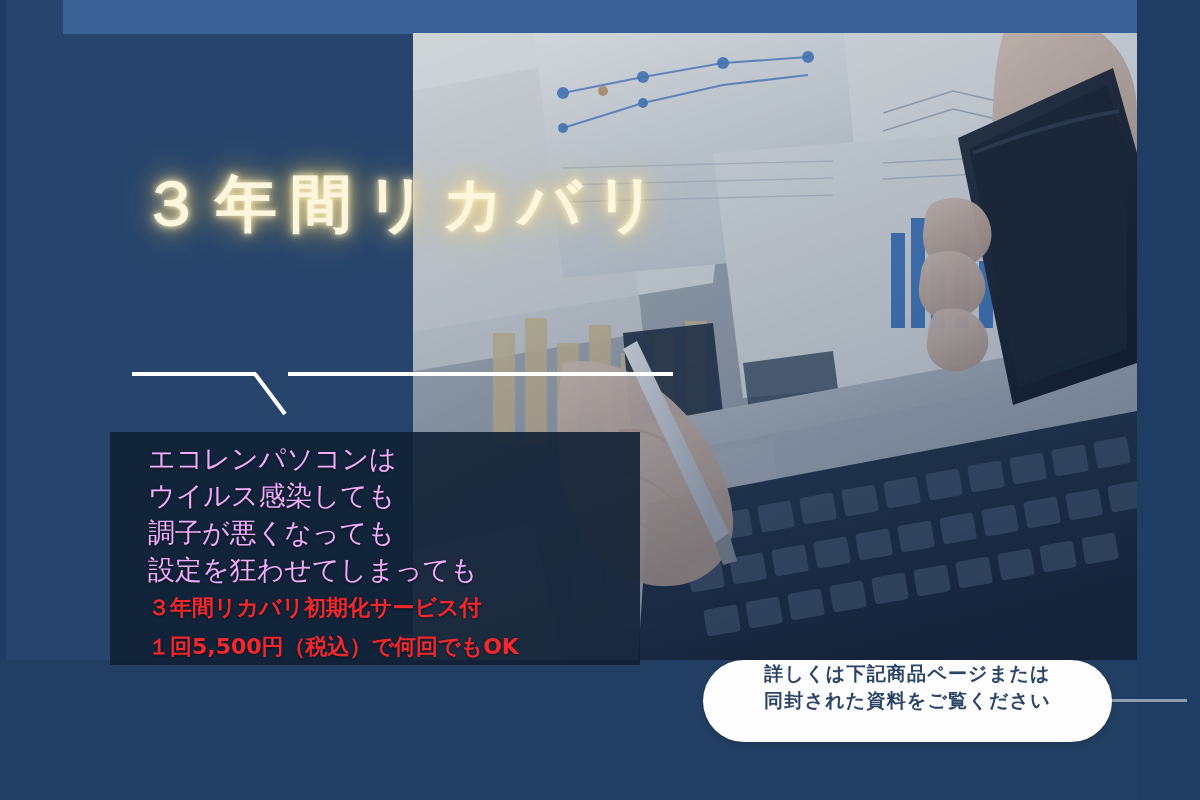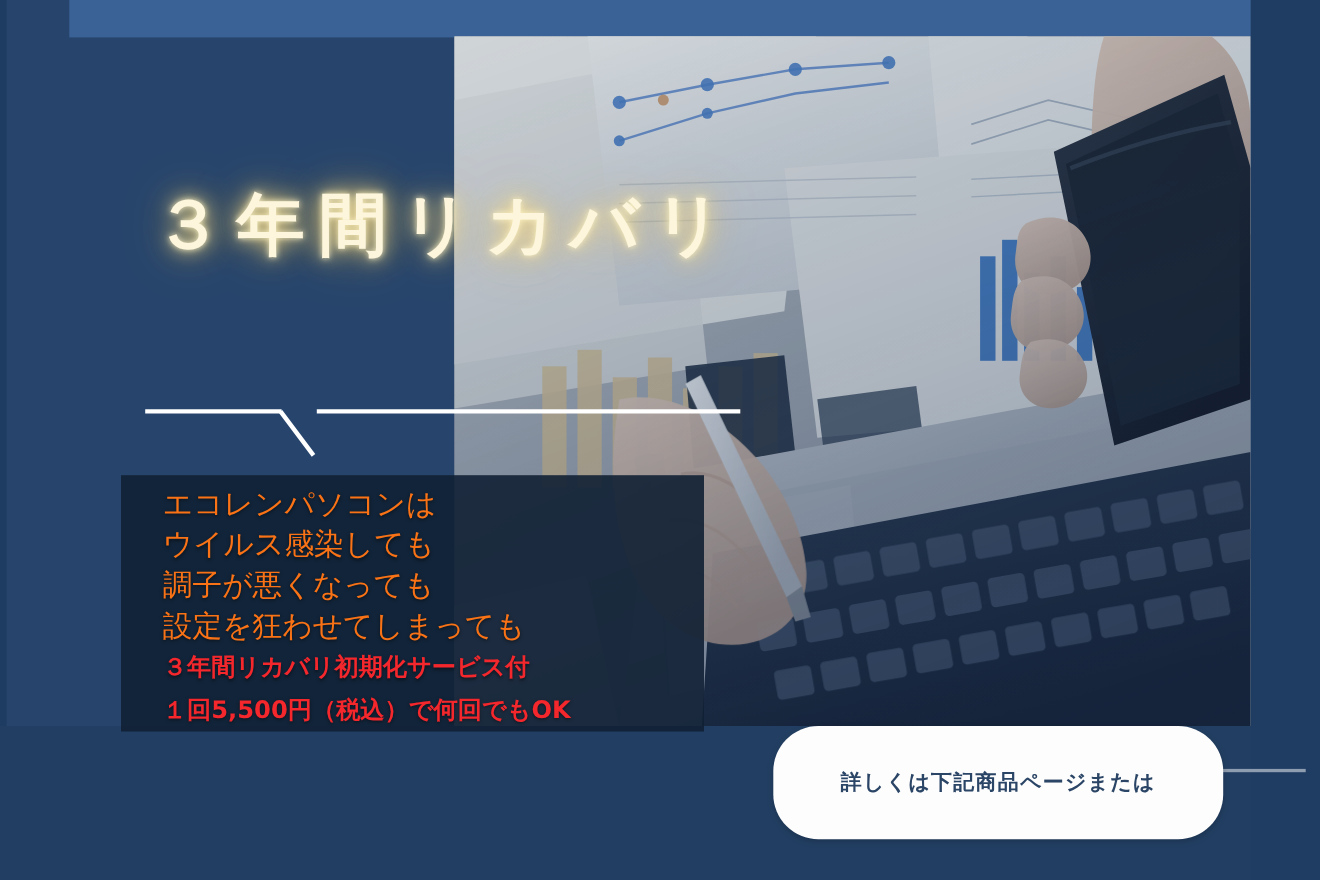--- a/index.html
+++ b/index.html
@@ -117,46 +117,46 @@
     position: absolute;
     left: 148px;
     top: 440px;
     width: 520px;
     z-index: 7;
   }
   .copy-line {
     font-size: 27px;
     line-height: 37px;
     font-weight: 500;
-    color: #f97316;
+    color: #f0abfc;
     white-space: nowrap;
     text-shadow: 0 1px 3px rgba(0,0,0,0.55);
   }
   .copy-line.accent {
     color: #f4272c;
     font-weight: 700;
     font-size: 22px;
     line-height: 39px;
     text-shadow: 0 1px 3px rgba(0,0,0,0.5);
   }
 
   
   .pill {
     position: absolute;
     left: 703px;
     top: 660px;
     width: 409px;
-    height: 103px;
+    height: 82px;
     background: #fdfdfd;
     border-radius: 41px;
     z-index: 8;
     display: flex;
-    flex-direction: row;
+    flex-direction: column;
     align-items: center;
-    justify-content: center;
+    justify-content: flex-start;
     box-shadow: 0 2px 6px rgba(0,0,0,0.18);
   }
   .pill-line {
     font-size: 19px;
     line-height: 27px;
     letter-spacing: 1.2px;
     font-weight: 700;
     color: #2b4straight;
     color: #2b4566;
     white-space: nowrap;
@@ -372,15 +372,16 @@
     <div class="copy-line">ウイルス感染しても</div>
     <div class="copy-line">調子が悪くなっても</div>
     <div class="copy-line">設定を狂わせてしまっても</div>
     <div class="copy-line accent">３年間リカバリ初期化サービス付</div>
     <div class="copy-line accent">１回5,500円（税込）で何回でもOK</div>
   </div>
 
   <div class="pill-tail"></div>
   <div class="pill">
     <div class="pill-line">詳しくは下記商品ページまたは</div>
+    <div class="pill-line">同封された資料をご覧ください</div>
   </div>
 
 </div>
 
 </body></html>

